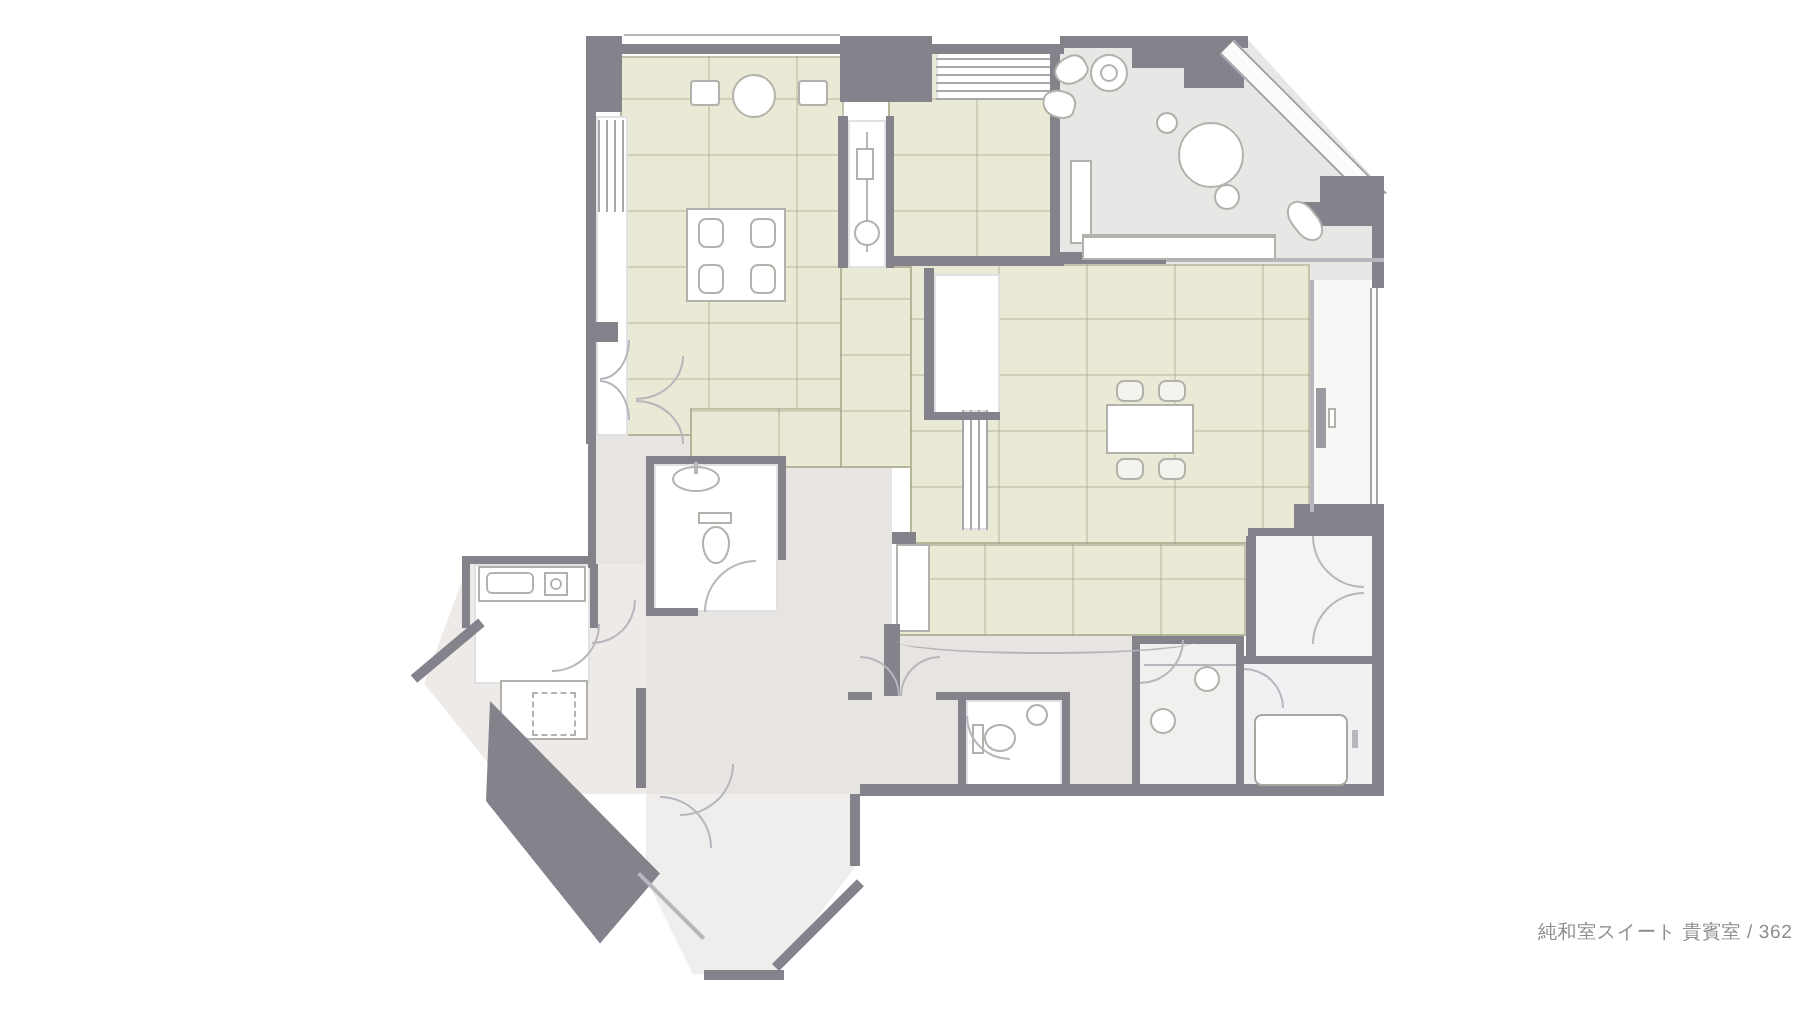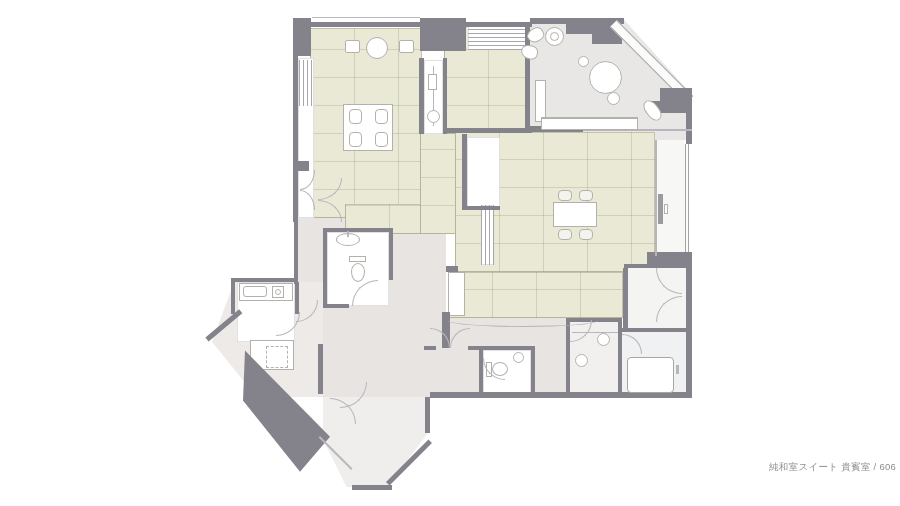--- a/index.html
+++ b/index.html
@@ -195,14 +195,14 @@
     <div class="a arc arc-tr" style="left:622px;top:334px;width:20px;height:20px;"></div>
     <div class="a arc arc-tl" style="left:656px;top:296px;width:26px;height:26px;"></div>
     <div class="a arc arc-bl" style="left:656px;top:268px;width:26px;height:26px;"></div>
     <div class="a arc arc-tr" style="left:330px;top:398px;width:26px;height:26px;"></div>
     <div class="a arc arc-br" style="left:340px;top:382px;width:27px;height:26px;"></div>
 
     <div class="a ln" style="left:320px;top:436px;width:46px;height:1.5px;transform:rotate(45deg);transform-origin:0 0;"></div>
 
   </div>
 
-  <div class="caption">純和室スイート 貴賓室 / 606</div>
+  <div class="caption">純和室スイート 貴賓室 / 362</div>
 </div>
 
 </body></html>

